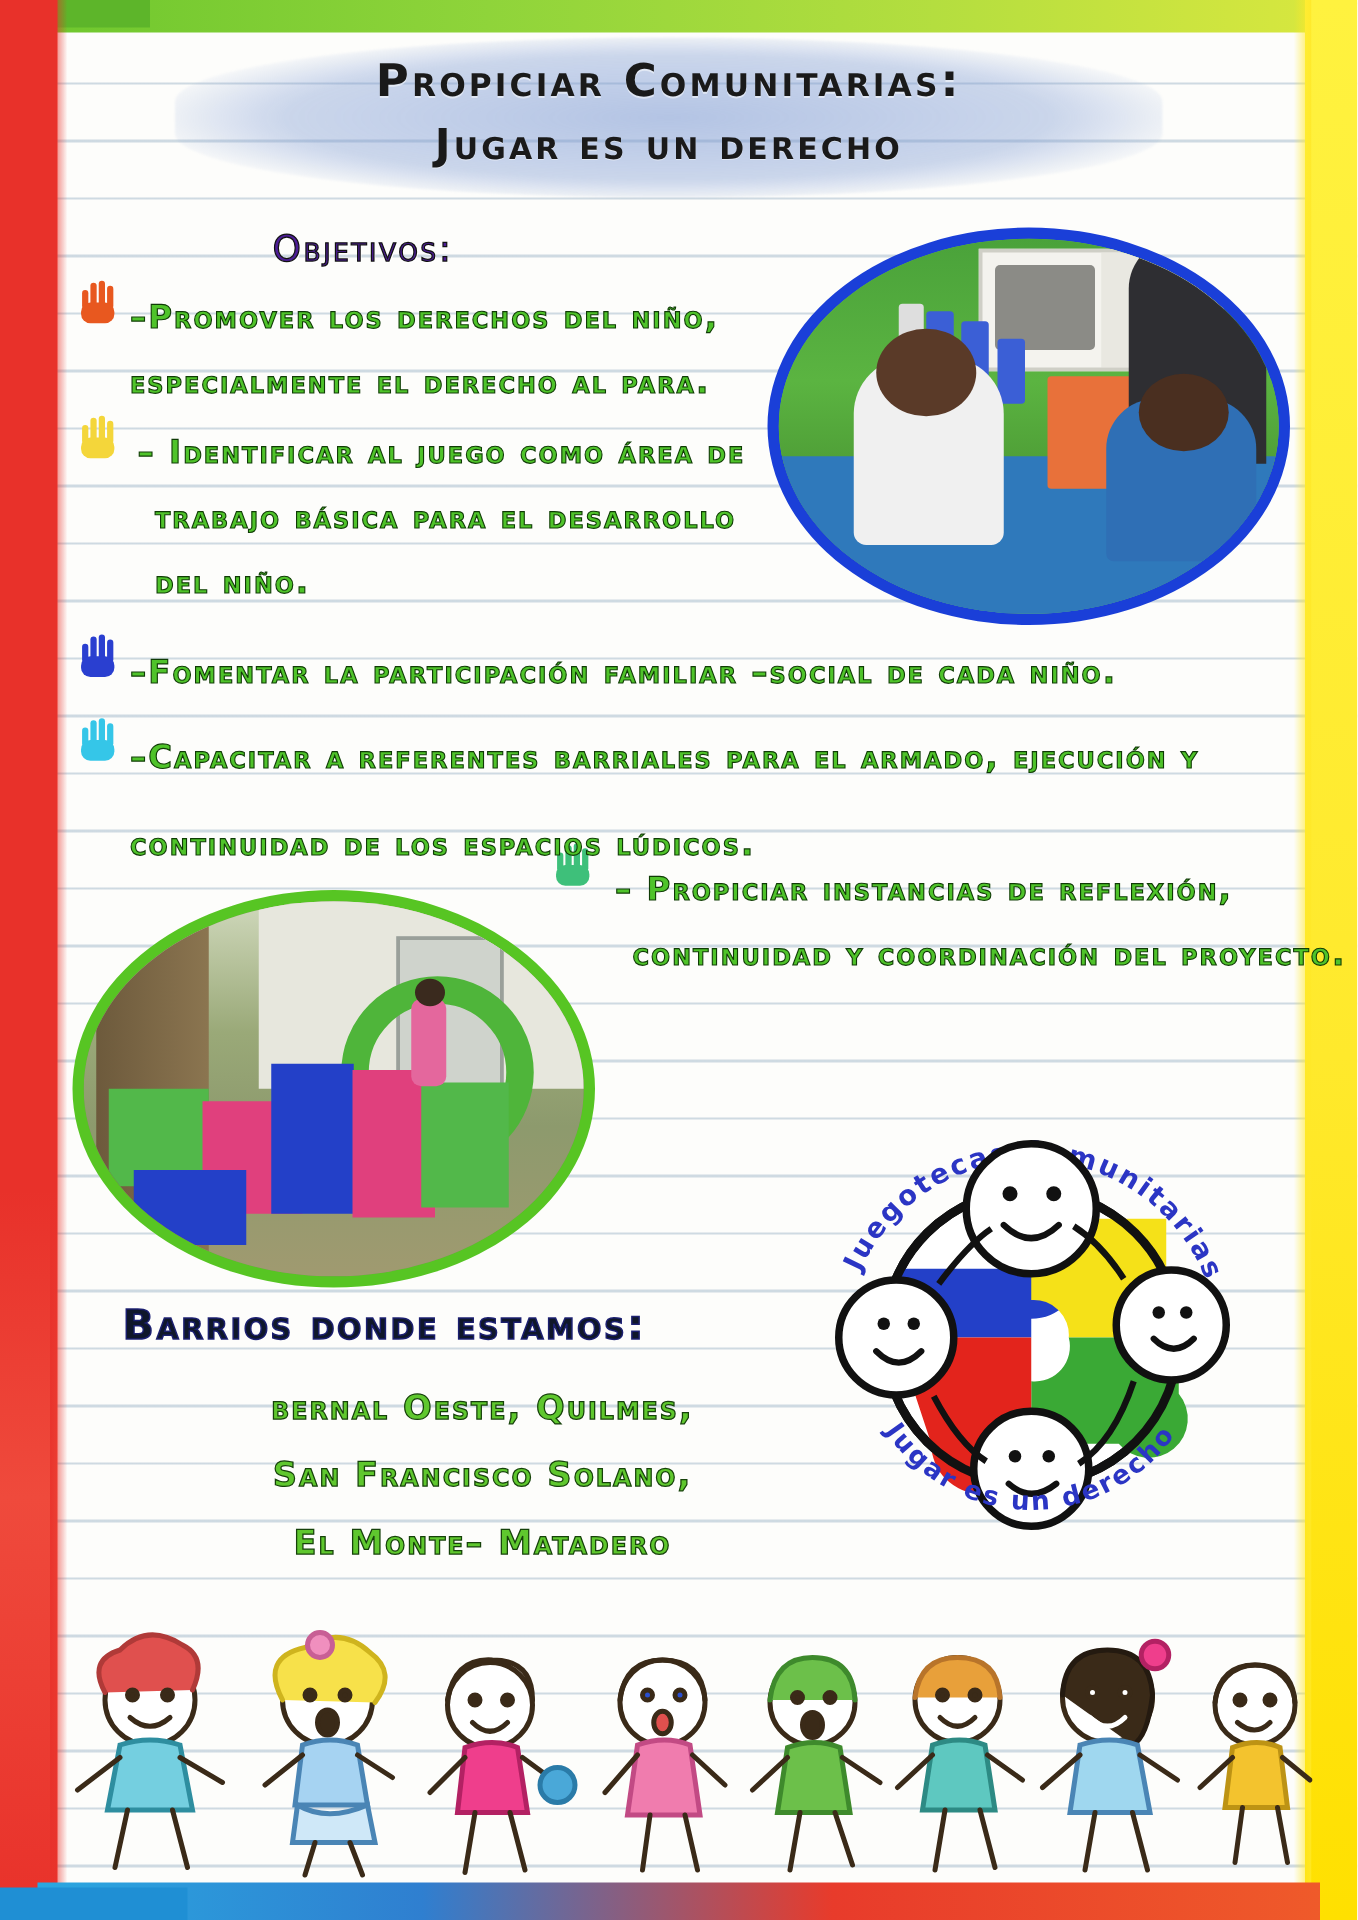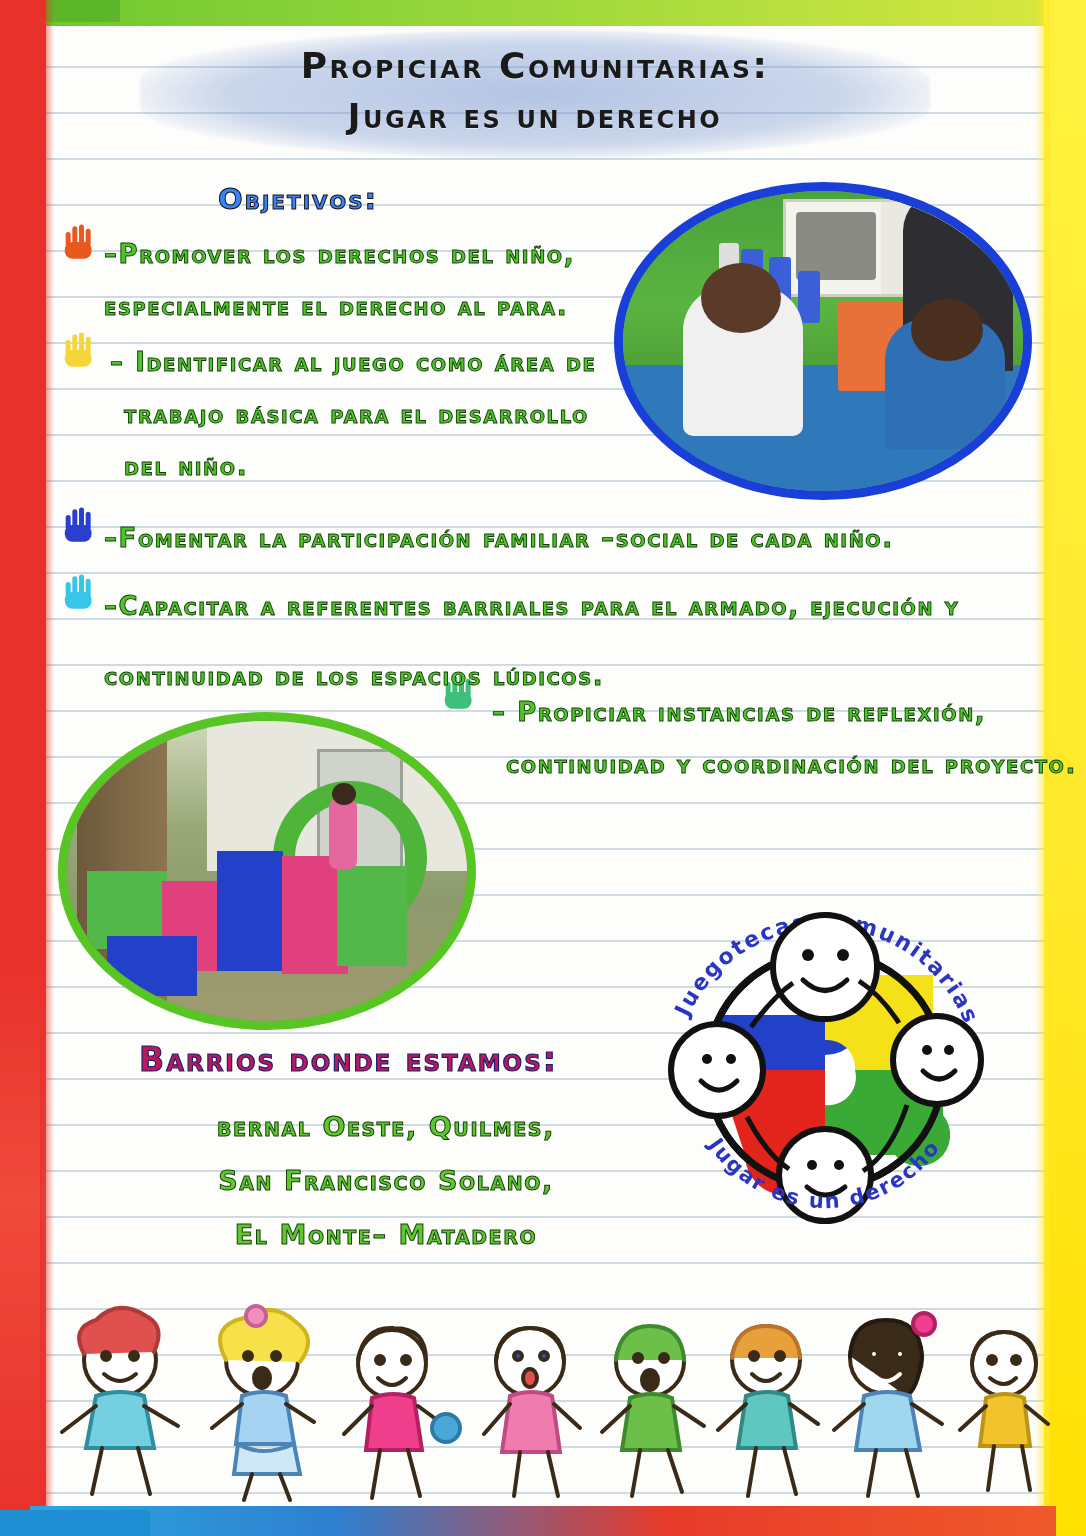--- a/index.html
+++ b/index.html
@@ -76,23 +76,23 @@
     font-size:36px;
     line-height:1.45;
     font-variant:small-caps;
     text-shadow:0 1px 0 rgba(255,255,255,.5);
   }
   .title .l2{font-size:34px;}
 
   
   .objetivos-label{
     position:absolute;left:218px;top:182px;
-    font-size:29px;font-weight:bold;font-variant:small-caps;
+    font-size:29px;font-weight:normal;font-variant:small-caps;
     letter-spacing:2px;
-    color:#3b82f6;
+    color:#4c1d95;
     -webkit-text-stroke:1px #111;
     text-shadow:1px 1px 0 #fff;
   }
   .bullet{
     position:absolute;
     font-size:26px;
     font-weight:bold;
     font-variant:small-caps;
     letter-spacing:1.6px;
     color:#4fc32a;
@@ -147,24 +147,23 @@
   .b-blk4{position:absolute;left:215px;top:135px;width:66px;height:118px;background:#e0407d;}
   .b-blk5{position:absolute;left:270px;top:145px;width:70px;height:100px;background:#52b84a;}
   .b-blk6{position:absolute;left:40px;top:215px;width:90px;height:60px;background:#2340c8;}
   .b-child{position:absolute;left:262px;top:78px;width:28px;height:70px;background:#e4679d;border-radius:8px;}
   .b-childh{position:absolute;left:265px;top:62px;width:24px;height:22px;background:#3a2a1e;border-radius:50%;}
 
   
   .barrios-title{
     position:absolute;left:98px;top:1040px;
     font-size:33px;font-weight:bold;font-variant:small-caps;letter-spacing:2px;
-    color:#be185d;
+    color:#0f172a;
     -webkit-text-stroke:1.2px #1b1f70;
     text-shadow:1px 1px 0 #fff;
-    margin-left:41px;
   }
   .barrios-list{
     position:absolute;left:86px;top:1100px;width:600px;
     font-size:27px;font-weight:bold;font-variant:small-caps;letter-spacing:1.6px;
     color:#5fc72e;
     -webkit-text-stroke:1px #16420a;
     line-height:2.0;
     text-align:center;
   }
 

